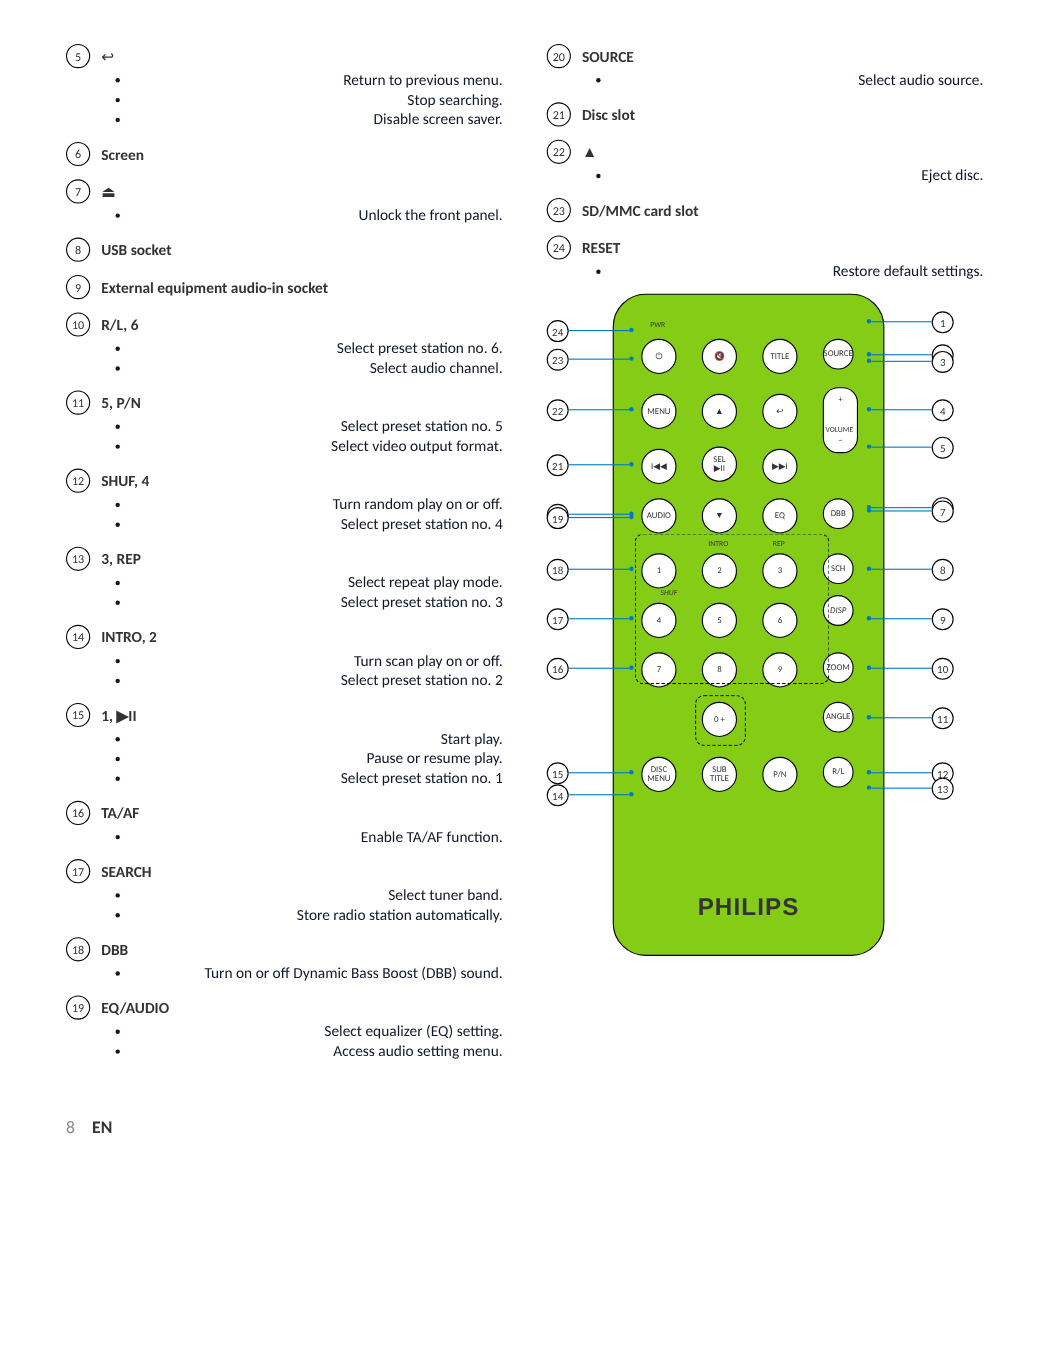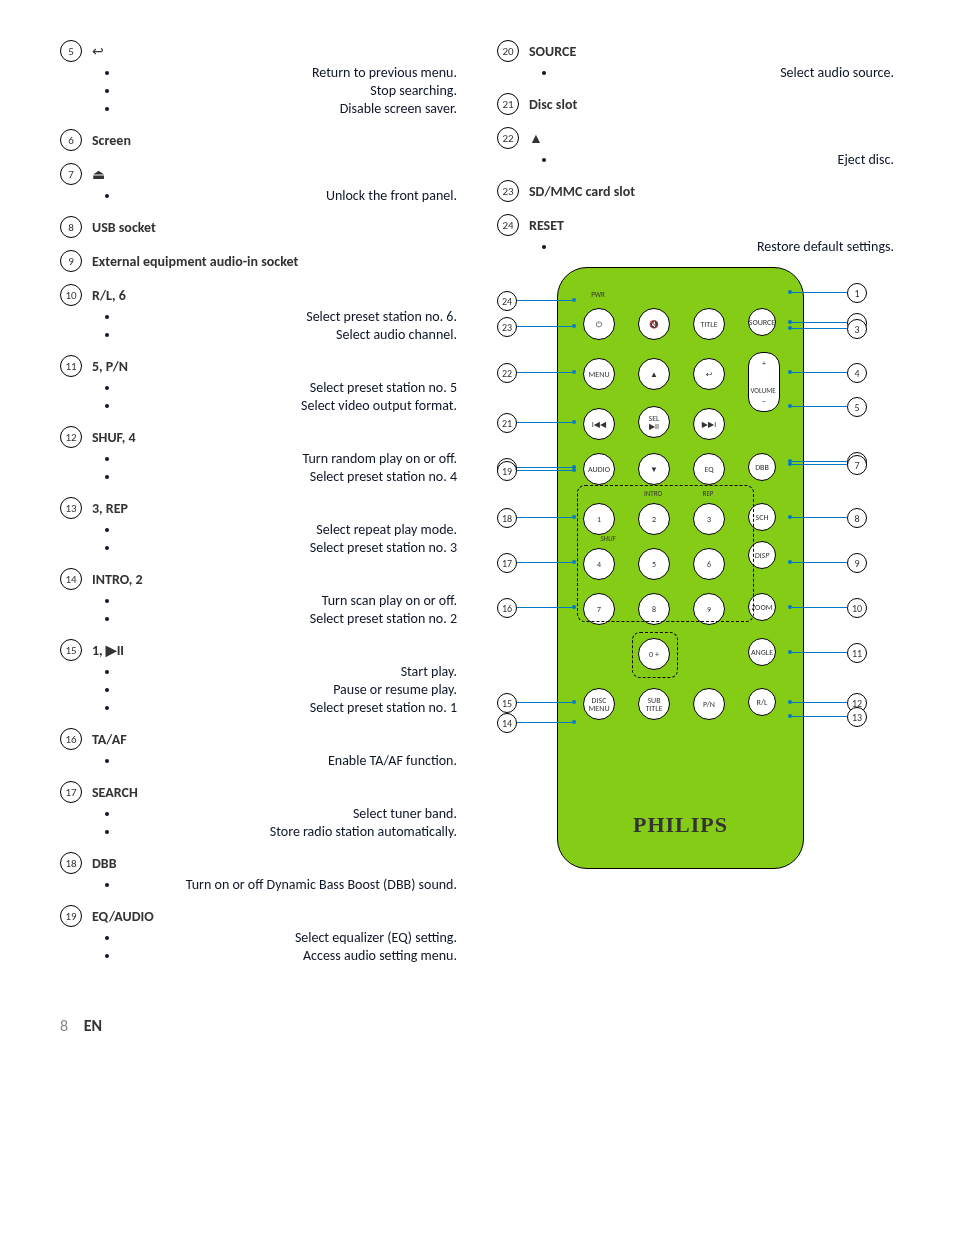--- a/index.html
+++ b/index.html
@@ -150,21 +150,21 @@
     border-radius: 8px;
   }
   .brand {
     position: absolute;
     font-weight: 900;
     font-size: 22px;
     letter-spacing: 1px;
     left: 50%;
     transform: translateX(-50%);
     bottom: 30px;
-    font-family: Liberation Serif, serif;
+    font-family: Liberation Sans, sans-serif;
     text-align: right;
   }
   .leadline {
     position: absolute;
     border-top: 1px solid #0078c8;
   }
   .leaddot {
     position: absolute;
     width: 4px;
     height: 4px;

